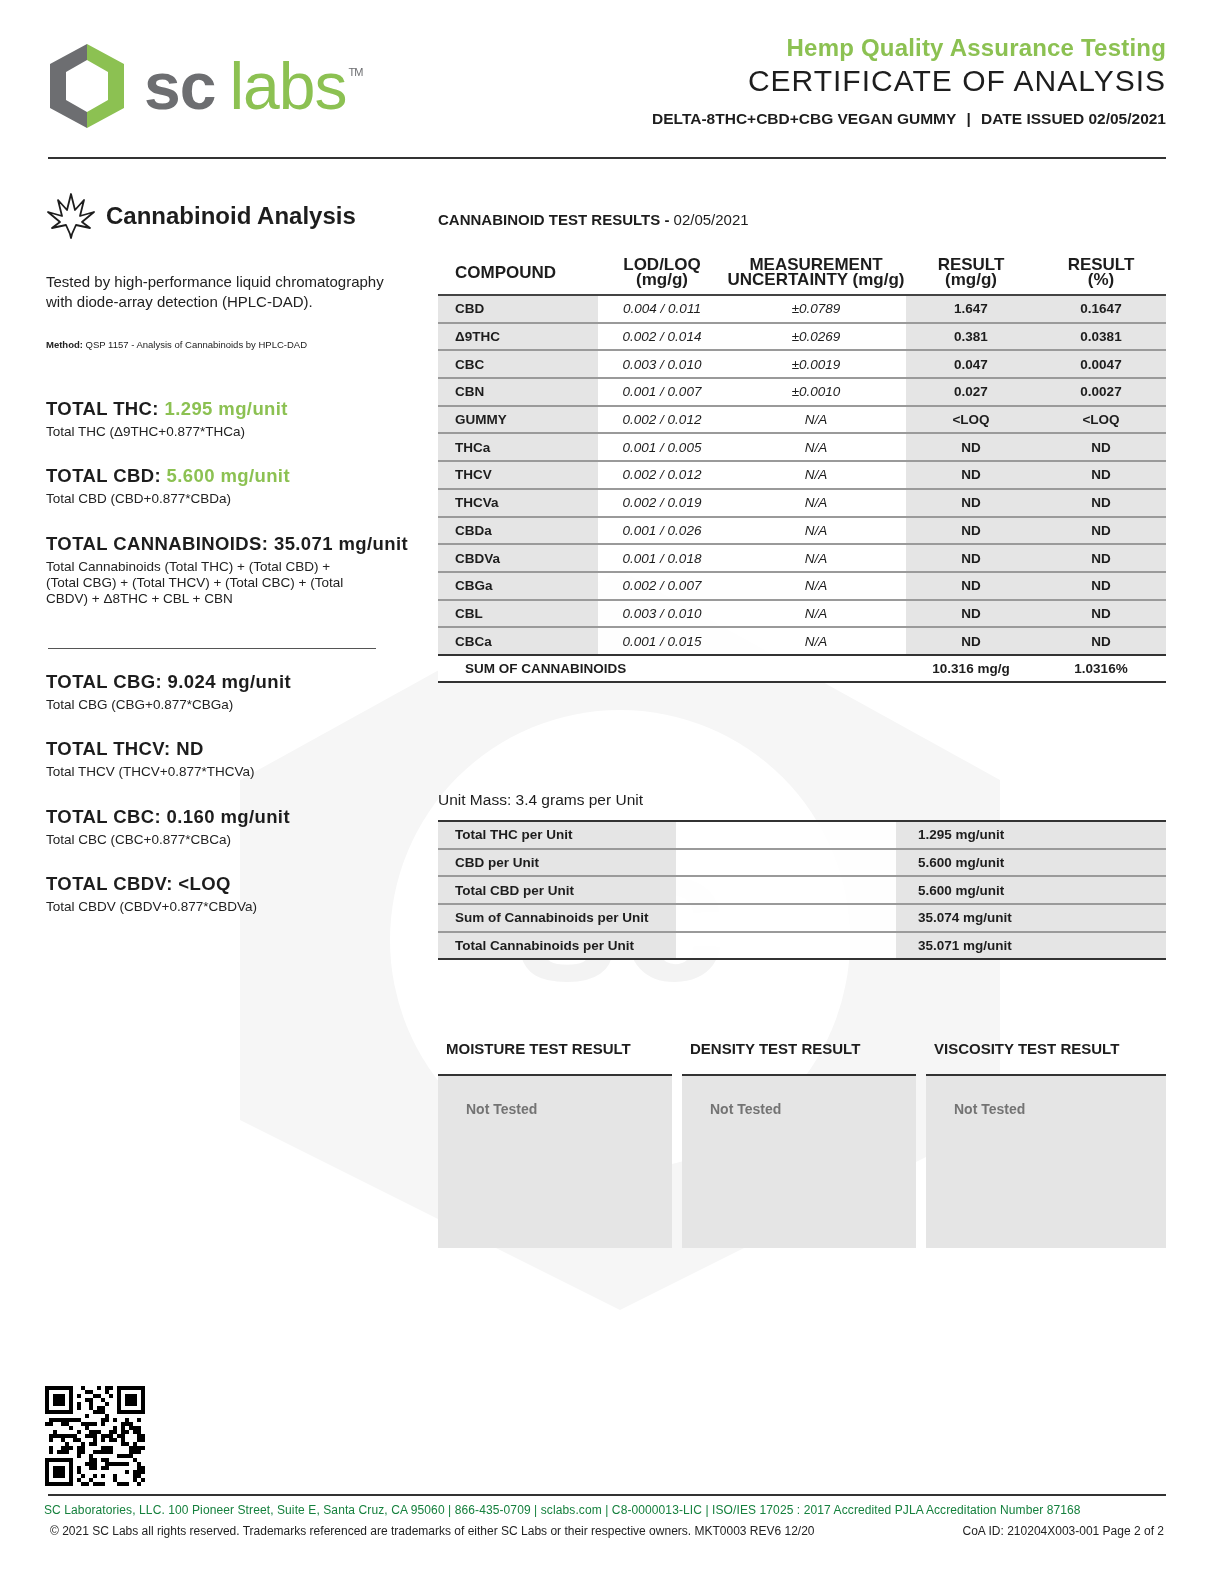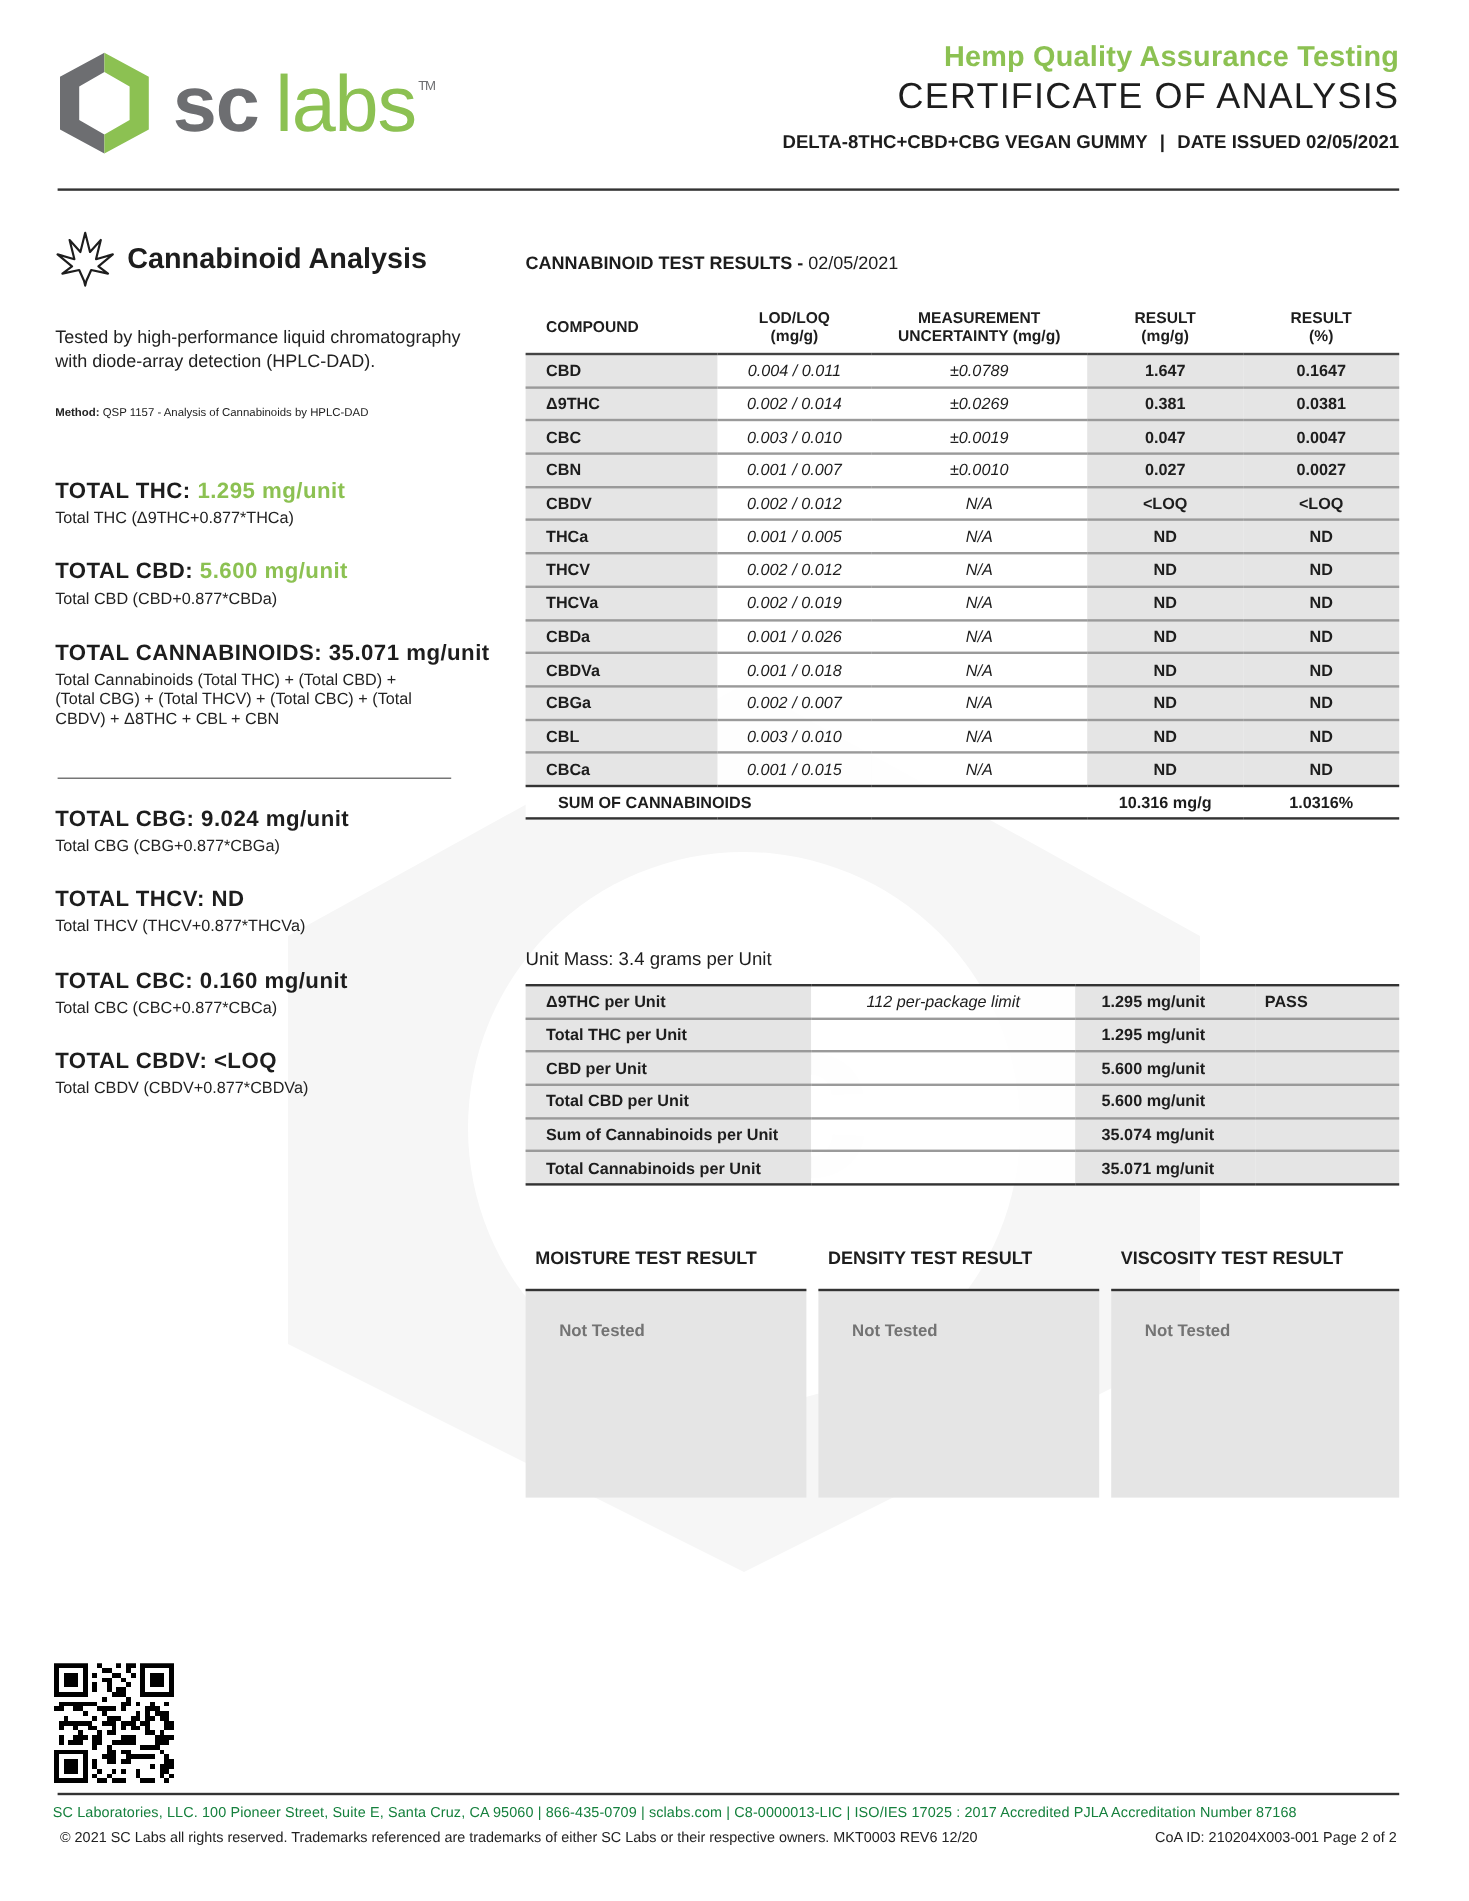--- a/index.html
+++ b/index.html
@@ -38,21 +38,21 @@
   .total .t-val-green { color: #8cc152; }
   .total .t-sub { font-size: 13.5px; color: #222; margin-top: 4px; line-height: 16px; }
 
   .left-rule { left: 48px; top: 648px; width: 328px; height: 1px; background: #555; }
 
   
   .ct-title { left: 438px; top: 211px; font-size: 15px; }
   .ct-title b { font-weight: bold; }
   table { border-collapse: collapse; }
   .ctable { left: 438px; top: 250px; width: 728px; font-size: 13.5px; }
-  .ctable th { font-weight: bold; font-size: 13px; line-height: 15px; height: 45px; vertical-align: middle; }
+  .ctable th { font-weight: bold; font-size: 17px; line-height: 15px; height: 45px; vertical-align: middle; }
   .ctable thead tr { border-bottom: 2px solid #444; }
   .ctable td { height: 27.7px; border-bottom: 2px solid #9a9a9a; vertical-align: middle; }
   .ctable td.c0 { background: #e5e5e5; font-weight: bold; padding-left: 17px; width: 160px; }
   .ctable td.c1 { text-align: center; font-style: italic; width: 128px; background: rgba(255,255,255,0.85); }
   .ctable td.c2 { text-align: center; font-style: italic; width: 180px; background: rgba(255,255,255,0.85); }
   .ctable td.c3 { background: #e5e5e5; text-align: center; font-weight: bold; width: 130px; }
   .ctable td.c4 { background: #e5e5e5; text-align: center; font-weight: bold; }
   .ctable th.h0 { text-align: left; padding-left: 17px; }
   .ctable th { text-align: center; }
   .ctable tr.lastrow td { border-bottom: 2px solid #333; }
@@ -199,21 +199,21 @@
         <td class="c4">0.0047</td>
       </tr>
       <tr>
         <td class="c0">CBN</td>
         <td class="c1">0.001 / 0.007</td>
         <td class="c2">±0.0010</td>
         <td class="c3">0.027</td>
         <td class="c4">0.0027</td>
       </tr>
       <tr>
-        <td class="c0">CBDV</td>
+        <td class="c0">GUMMY</td>
         <td class="c1">0.002 / 0.012</td>
         <td class="c2">N/A</td>
         <td class="c3">&lt;LOQ</td>
         <td class="c4">&lt;LOQ</td>
       </tr>
       <tr>
         <td class="c0">THCa</td>
         <td class="c1">0.001 / 0.005</td>
         <td class="c2">N/A</td>
         <td class="c3">ND</td>
@@ -274,26 +274,20 @@
       <td class="s0" colspan="3">SUM OF CANNABINOIDS</td>
       <td style="text-align:center;">10.316 mg/g</td>
       <td style="text-align:center;">1.0316%</td>
     </tr>
   </tfoot>
 </table>
 
 <div class="abs um-title">Unit Mass: 3.4 grams per Unit</div>
 <table class="abs utable">
   <tbody id="ut-body">
-      <tr>
-        <td class="u0">Δ9THC per Unit</td>
-        <td class="u1">112 per-package limit</td>
-        <td class="u2">1.295 mg/unit</td>
-        <td class="u3">PASS</td>
-      </tr>
       <tr>
         <td class="u0">Total THC per Unit</td>
         <td class="u1"></td>
         <td class="u2">1.295 mg/unit</td>
         <td class="u3"></td>
       </tr>
       <tr>
         <td class="u0">CBD per Unit</td>
         <td class="u1"></td>
         <td class="u2">5.600 mg/unit</td>

